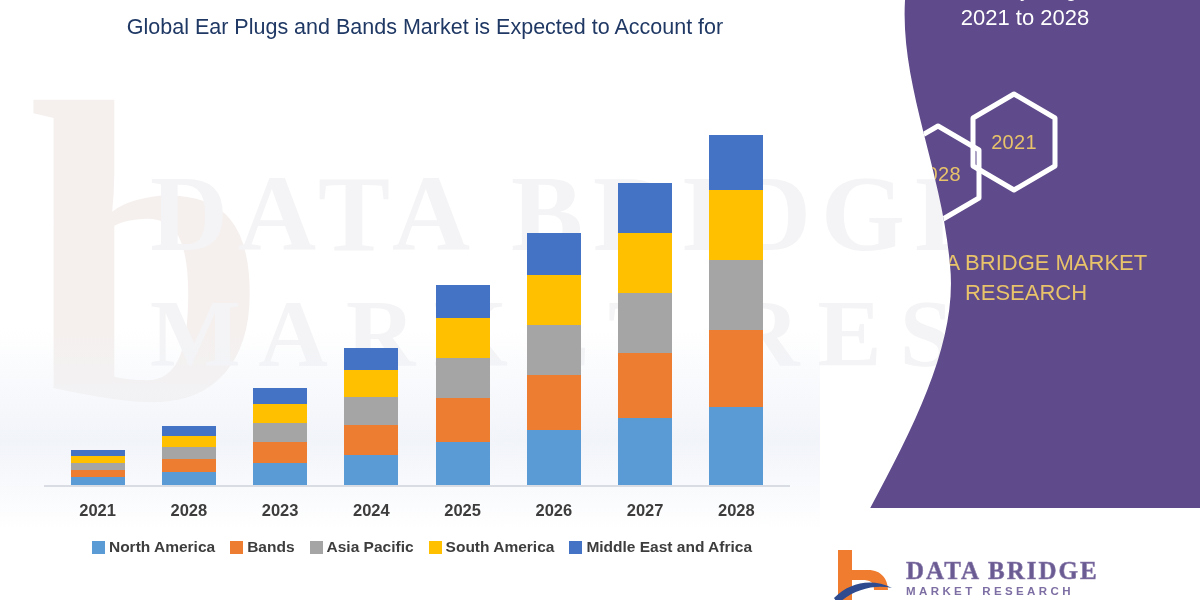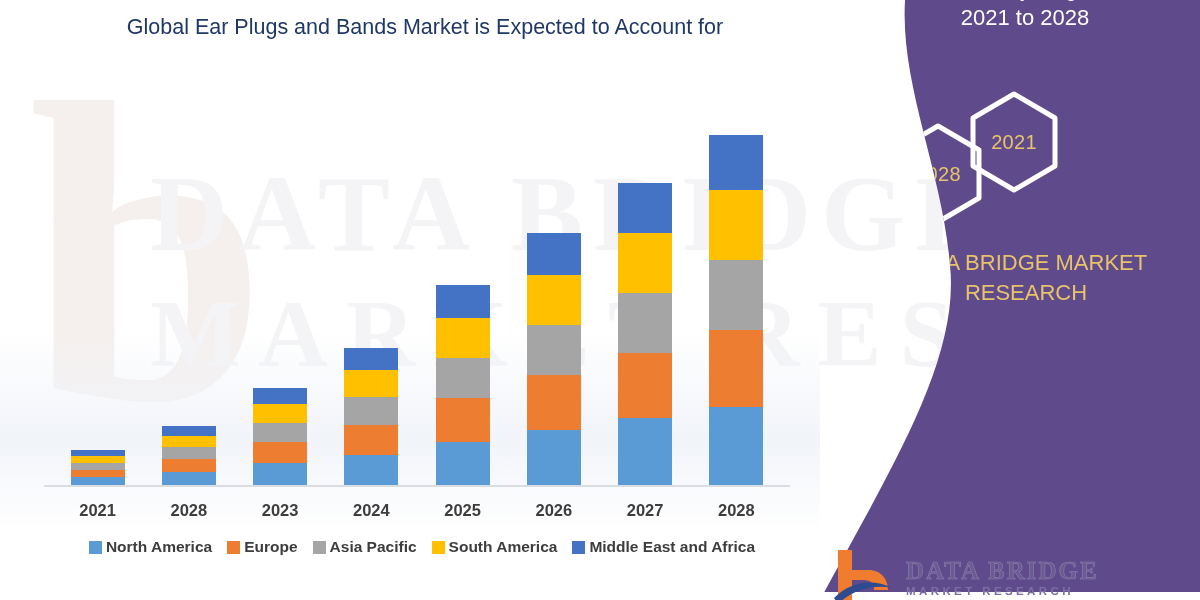--- a/index.html
+++ b/index.html
@@ -67,21 +67,21 @@
   #legend {
     position:absolute; left:42px; top:538px; width:760px;
     display:flex; align-items:center; justify-content:center; gap:15px;
   }
   .legend-item { display:flex; align-items:center; gap:4px; }
   .legend-swatch { width:13px; height:13px; flex:none; }
   .legend-label { font-size:15.5px; font-weight:700; color:#3d3d3d; white-space:nowrap; }
 
   
   #brand-panel {
-    position:absolute; right:0; top:0; width:420px; height:592px;
+    position:absolute; right:0; top:0; width:420px; height:508px;
     background:#5f4b8b; overflow:hidden;
     clip-path: path("M 125 0 L 420 0 L 420 600 L 40 600 C 110 470 180 360 170 265 C 162 170 120 85 125 0 Z");
   }
   #brand-heading {
     position:absolute; left:0; top:-26px; width:420px;
     padding-left:92px; padding-right:22px;
     text-align:center; color:#ffffff;
     font-size:22px; line-height:1.33; font-weight:400;
   }
   #hex-wrap { position:absolute; left:0; top:96px; width:420px; height:110px; }
@@ -226,21 +226,21 @@
     </div>
 </div>
 
 <div id="legend">
     <div class="legend-item">
       <span class="legend-swatch" style="background: rgb(91, 155, 213);"></span>
       <span class="legend-label">North America</span>
     </div>
     <div class="legend-item">
       <span class="legend-swatch" style="background: rgb(237, 125, 49);"></span>
-      <span class="legend-label">Europe</span>
+      <span class="legend-label">Bands</span>
     </div>
     <div class="legend-item">
       <span class="legend-swatch" style="background: rgb(165, 165, 165);"></span>
       <span class="legend-label">Asia Pacific</span>
     </div>
     <div class="legend-item">
       <span class="legend-swatch" style="background: rgb(255, 192, 0);"></span>
       <span class="legend-label">South America</span>
     </div>
     <div class="legend-item">

